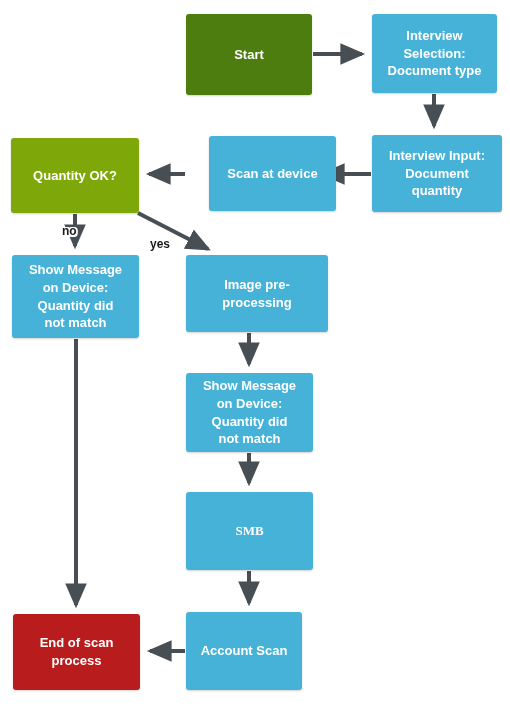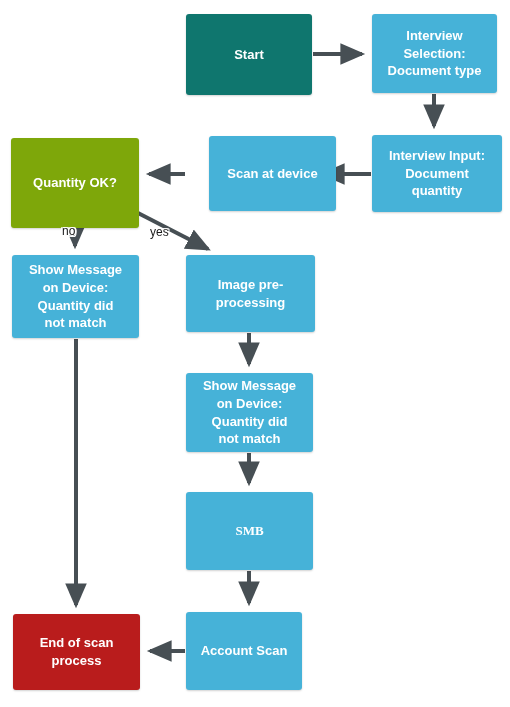--- a/index.html
+++ b/index.html
@@ -30,38 +30,38 @@
     border-radius: 3px;
     box-sizing: border-box;
     padding: 4px 14px;
     box-shadow: 0 1px 2px rgba(0,0,0,0.18);
     z-index: 3;
   }
   .node span {
     display: block;
     width: 100%;
   }
-  .node.start      { background: #0f766e; }
+  .node.start      { background: #4d7c0f; }
   .node.endproc    { background: #b91c1c; }
   .node.process    { background: #46b2d8; }
   .node.decision   { background: #7ea70a; }
 
   svg.edges {
     position: absolute;
     left: 0;
     top: 0;
     width: 510px;
     height: 707px;
     z-index: 1;
     overflow: visible;
   }
   .edge-label {
     position: absolute;
     font-size: 12px;
-    font-weight: normal;
+    font-weight: bold;
     color: #1b1b1b;
     z-index: 4;
     text-shadow:
       -1.5px -1.5px 0 #fff,  1.5px -1.5px 0 #fff,
       -1.5px  1.5px 0 #fff,  1.5px  1.5px 0 #fff,
       -1.5px 0 0 #fff, 1.5px 0 0 #fff,
       0 -1.5px 0 #fff, 0 1.5px 0 #fff;
     white-space: nowrap;
   }
 </style>
@@ -97,40 +97,40 @@
       </div>
       <div class="node process" style="left: 372px; top: 14px; width: 125px; height: 79px;">
         <span>Interview Selection: Document type</span>
       </div>
       <div class="node process" style="left: 372px; top: 135px; width: 130px; height: 77px;">
         <span>Interview Input: Document quantity</span>
       </div>
       <div class="node process" style="left: 186px; top: 136px; width: 127px; height: 75px; margin-left: 23px;">
         <span>Scan at device</span>
       </div>
-      <div class="node decision" style="left: 11px; top: 138px; width: 128px; height: 90px;">
+      <div class="node decision" style="left: 11px; top: 138px; width: 128px; height: 75px;">
         <span>Quantity OK?</span>
       </div>
       <div class="node process" style="left: 12px; top: 255px; width: 127px; height: 83px;">
         <span>Show Message on Device: Quantity did not match</span>
       </div>
-      <div class="node process" style="left: 186px; top: 255px; width: 129px; height: 77px;">
+      <div class="node process" style="left: 186px; top: 255px; width: 142px; height: 77px;">
         <span>Image pre-processing</span>
       </div>
       <div class="node process" style="left: 186px; top: 373px; width: 127px; height: 79px;">
         <span>Show Message on Device: Quantity did not match</span>
       </div>
       <div class="node process" style="left: 186px; top: 492px; width: 127px; height: 78px; font-family: Liberation Serif, serif;">
         <span>SMB</span>
       </div>
       <div class="node process" style="left: 186px; top: 612px; width: 116px; height: 78px;">
         <span>Account Scan</span>
       </div>
       <div class="node endproc" style="left: 13px; top: 614px; width: 127px; height: 76px;">
         <span>End of scan process</span>
       </div>
     </div>
   <div id="label-layer">
       <div class="edge-label" style="left: 62px; top: 224px;">no</div>
-      <div class="edge-label" style="left: 150px; top: 225px;">yes</div>
+      <div class="edge-label" style="left: 150px; top: 237px;">yes</div>
     </div>
 
 </div>
 
 </body></html>

